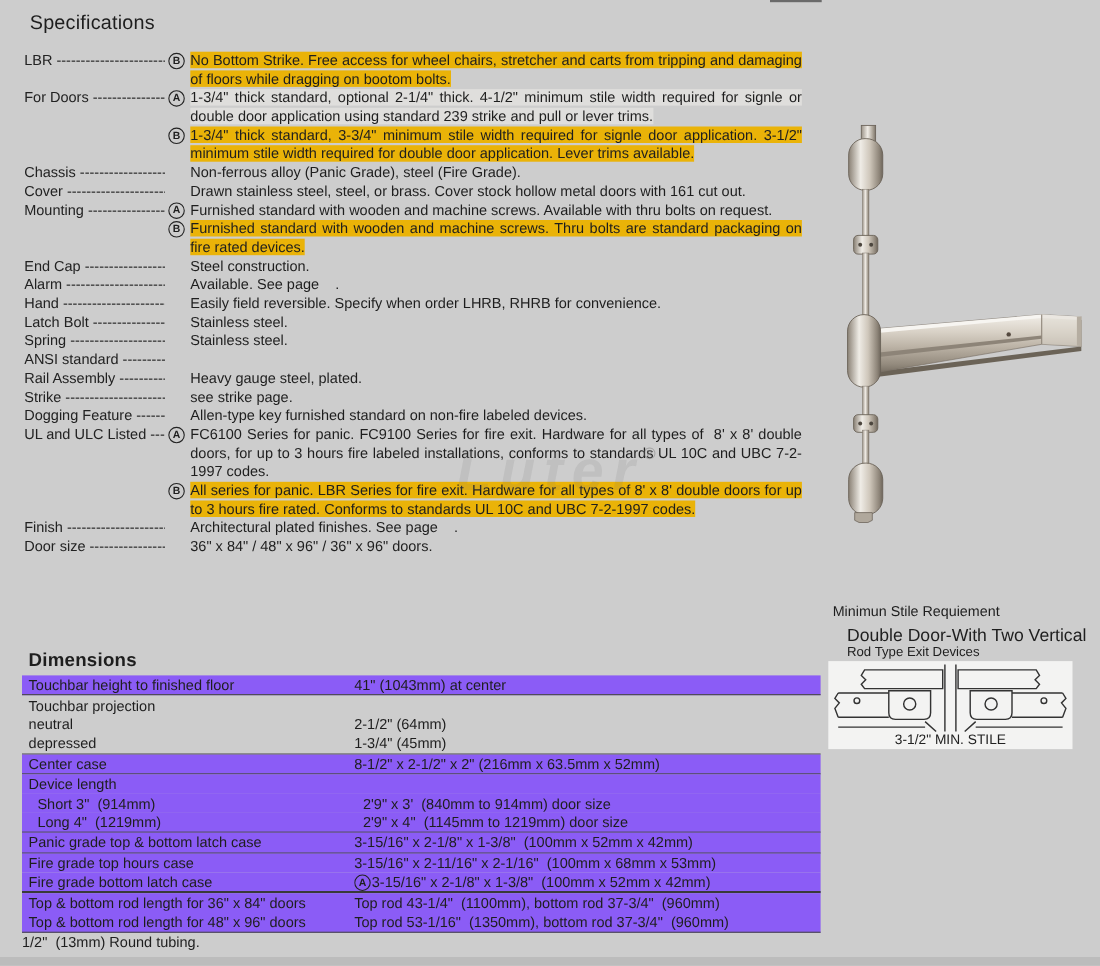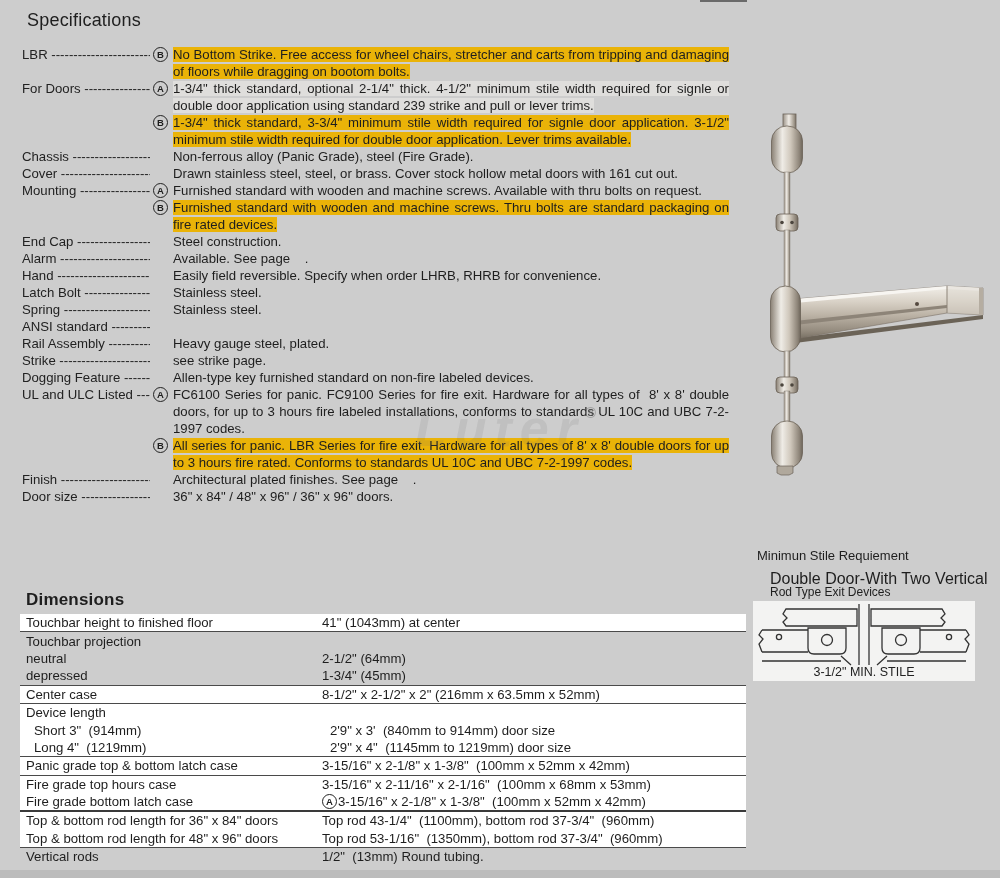--- a/index.html
+++ b/index.html
@@ -36,21 +36,21 @@
   
   .watermark{position:absolute;left:415px;top:398px;width:240px;pointer-events:none;
     font-size:52px;font-weight:bold;font-style:italic;letter-spacing:8px;
     color:rgba(110,110,110,0.14);}
   .watermark .reg{font-size:15px;font-style:normal;letter-spacing:0;
     color:rgba(110,110,110,0.45);vertical-align:28px;}
 
   
   #dim-table{position:absolute;left:20px;top:614px;width:726px;font-size:13.2px;}
   .dim-row{position:relative;height:17.4px;display:flex;align-items:center;}
-  .dim-row.band{background:#ffffff;}
+  .dim-row.band{background:#8b5cf6;}
   .dim-row.divider{border-bottom:1px solid #4a4a4a;}
   .dim-row.divider-thick{border-bottom:2px solid #3a3a3a;}
   .dim-label{flex:0 0 296px;width:296px;padding-left:6px;white-space:nowrap;overflow:hidden;}
   .dim-label.indent{padding-left:14px;}
   .dim-value{flex:1;white-space:nowrap;overflow:hidden;}
   .dim-value .circ{margin-left:0;margin-right:1px;}
 
   
   .stile-title{position:absolute;left:757px;top:548px;font-size:13px;font-weight:500;}
   .stile-sub1{position:absolute;left:770px;top:570px;font-size:16px;}
@@ -376,19 +376,18 @@
       </div>
       <div class="dim-row band">
         <div class="dim-label">Top &amp; bottom rod length for 36" x 84" doors</div>
         <div class="dim-value"><span>Top rod 43-1/4" &nbsp;(1100mm), bottom rod 37-3/4" &nbsp;(960mm)</span></div>
       </div>
       <div class="dim-row band divider">
         <div class="dim-label">Top &amp; bottom rod length for 48" x 96" doors</div>
         <div class="dim-value"><span>Top rod 53-1/16" &nbsp;(1350mm), bottom rod 37-3/4" &nbsp;(960mm)</span></div>
       </div>
       <div class="dim-row">
-        <div class="dim-label">Vertical rods</div>
         <div class="dim-value"><span>1/2" &nbsp;(13mm) Round tubing.</span></div>
       </div>
     </div>
 
   <div class="bottom-strip"></div>
 </div>
 
 </body></html>

